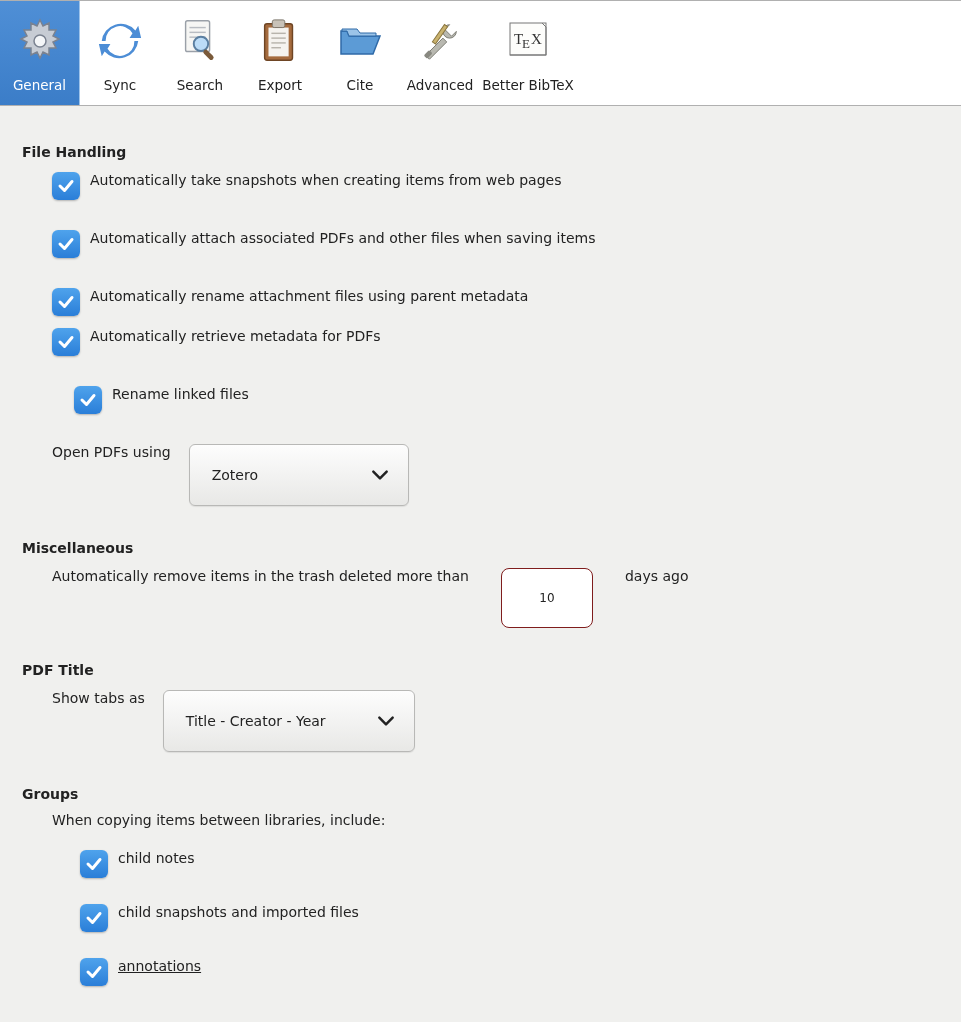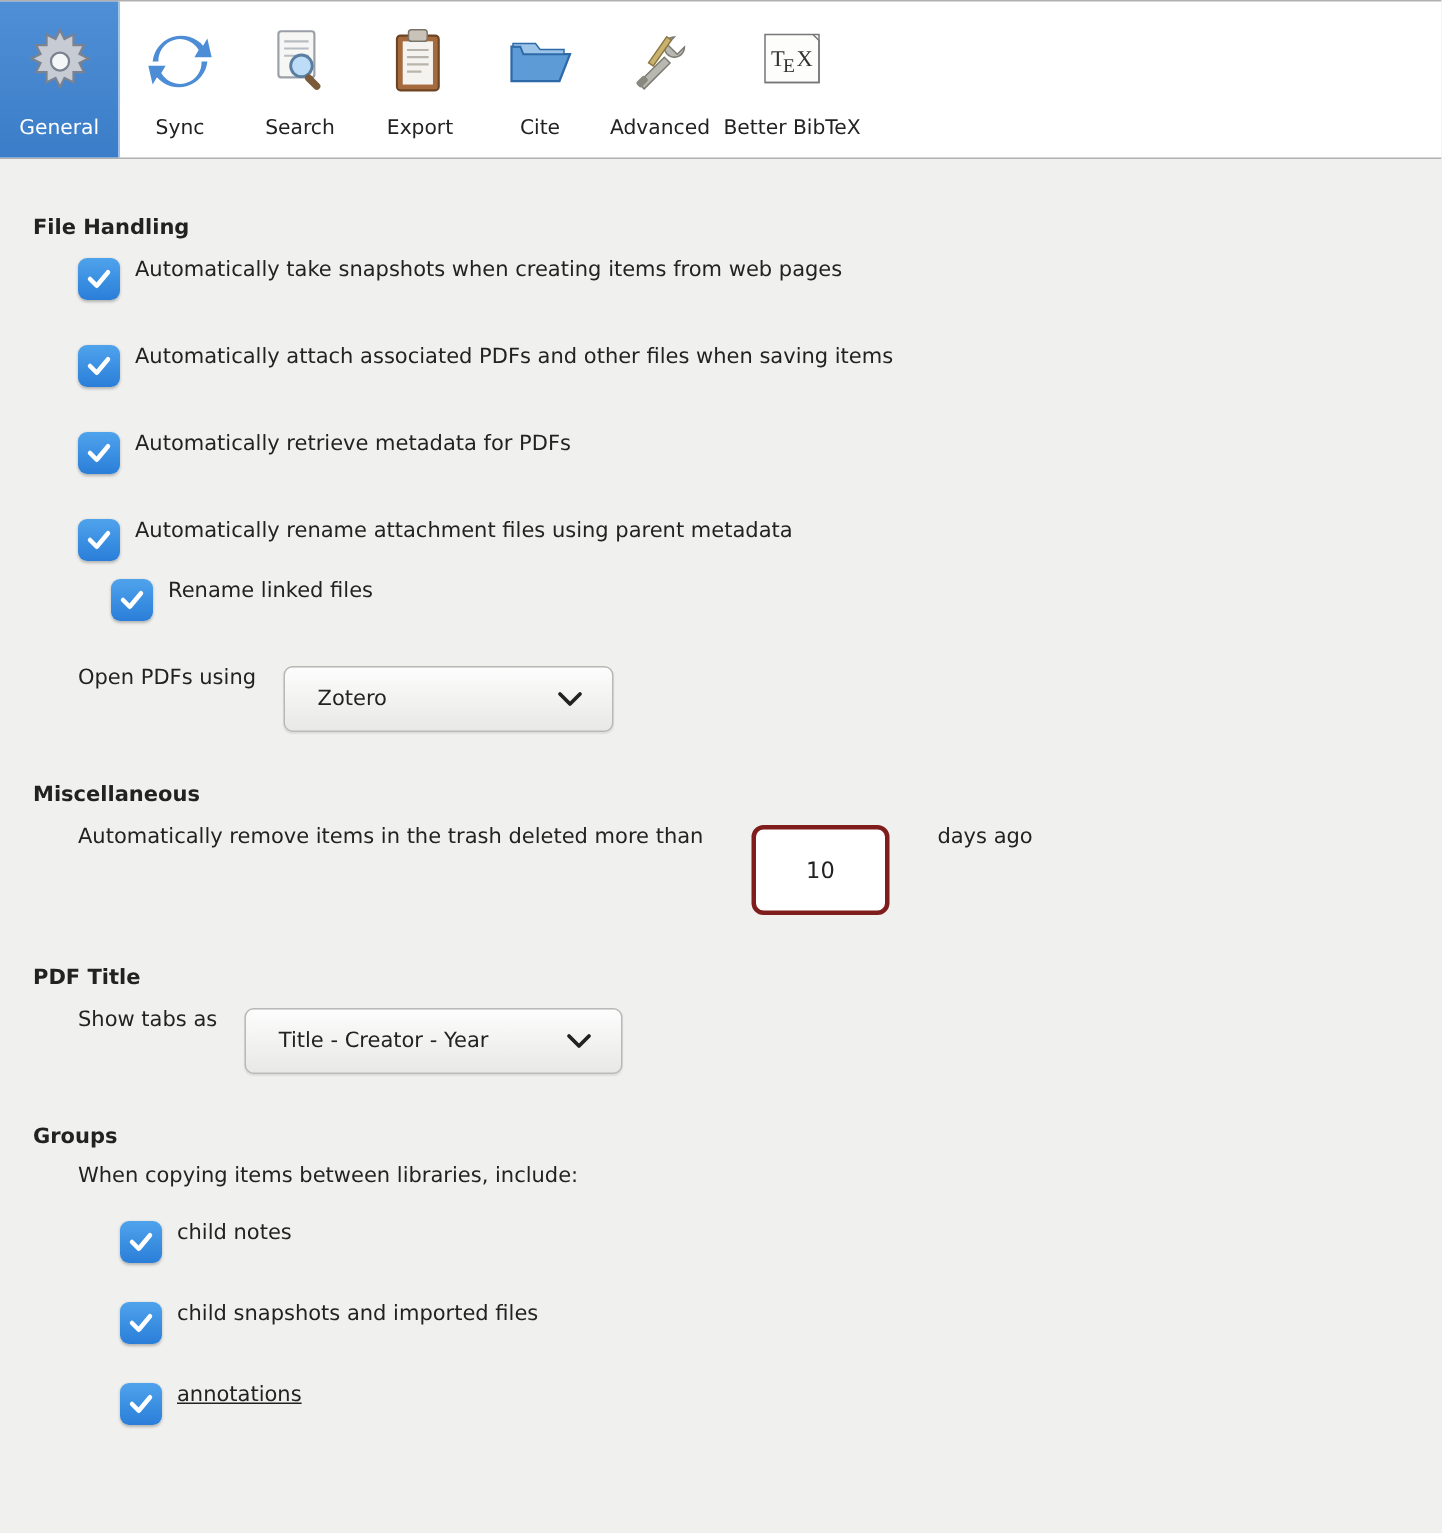--- a/index.html
+++ b/index.html
@@ -67,40 +67,40 @@
     justify-content: center;
     flex-shrink: 0;
     cursor: pointer;
     box-shadow: 0 1px 2px rgba(0,0,0,0.25);
   }
   .checkbox svg { width: 18px; height: 18px; }
   .row-label { margin-left: 2px; }
   .select {
     display: inline-flex;
     align-items: center;
-    height: 44px;
+    height: 62px;
     min-width: 220px;
     padding: 0 18px 0 22px;
     background: linear-gradient(#fdfdfd, #e8e8e6);
     border: 1px solid #b8b8b6;
     border-radius: 6px;
     box-shadow: 0 1px 1px rgba(0,0,0,0.08);
     cursor: pointer;
     justify-content: space-between;
     gap: 30px;
   }
   .select .chev { flex-shrink: 0; }
   .numbox {
     width: 92px;
     height: 60px;
-    border: 3px solid #7f1d1d;
+    border: 1px solid #7f1d1d;
     border-radius: 8px;
     background: #ffffff;
     text-align: center;
-    font-size: 15px;
+    font-size: 12px;
     display: flex;
     align-items: center;
     justify-content: center;
   }
   .subtext { margin-left: 30px; margin-top: 2px; }
 </style>
 </head>
 <body>
 
 <div class="toolbar">
@@ -209,36 +209,36 @@
 
   <div class="row gapbelow">
     <div class="checkbox">
       <svg viewBox="0 0 24 24">
           <path d="M4 12 L10 18 L20 6" fill="none" stroke="#fff" stroke-width="4" stroke-linecap="round" stroke-linejoin="round"></path>
         </svg>
     </div>
     <span class="row-label">Automatically attach associated PDFs and other files when saving items</span>
   </div>
 
+  <div class="row">
+    <div class="checkbox">
+      <svg viewBox="0 0 24 24">
+          <path d="M4 12 L10 18 L20 6" fill="none" stroke="#fff" stroke-width="4" stroke-linecap="round" stroke-linejoin="round"></path>
+        </svg>
+    </div>
+    <span class="row-label">Automatically rename attachment files using parent metadata</span>
+  </div>
+
   <div class="row gapbelow">
     <div class="checkbox">
       <svg viewBox="0 0 24 24">
           <path d="M4 12 L10 18 L20 6" fill="none" stroke="#fff" stroke-width="4" stroke-linecap="round" stroke-linejoin="round"></path>
         </svg>
     </div>
     <span class="row-label">Automatically retrieve metadata for PDFs</span>
-  </div>
-
-  <div class="row">
-    <div class="checkbox">
-      <svg viewBox="0 0 24 24">
-          <path d="M4 12 L10 18 L20 6" fill="none" stroke="#fff" stroke-width="4" stroke-linecap="round" stroke-linejoin="round"></path>
-        </svg>
-    </div>
-    <span class="row-label">Automatically rename attachment files using parent metadata</span>
   </div>
 
   <div class="row indent2 gapbelow">
     <div class="checkbox">
       <svg viewBox="0 0 24 24">
           <path d="M4 12 L10 18 L20 6" fill="none" stroke="#fff" stroke-width="4" stroke-linecap="round" stroke-linejoin="round"></path>
         </svg>
     </div>
     <span class="row-label">Rename linked files</span>
   </div>

